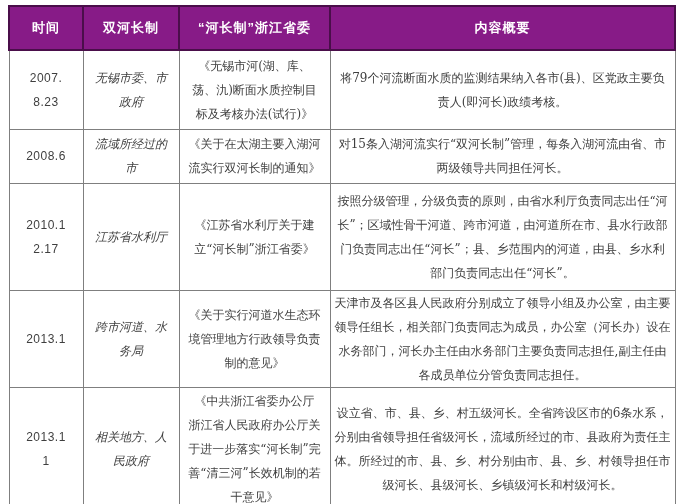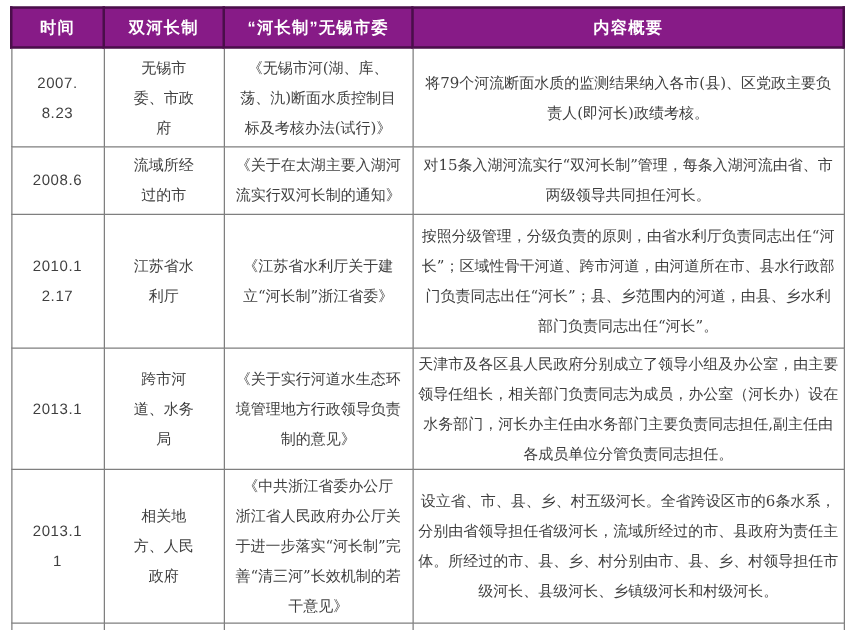--- a/index.html
+++ b/index.html
@@ -18,21 +18,21 @@
     width: 681px;
     height: 504px;
     overflow: hidden;
   }
   table.policy-table {
     border-collapse: collapse;
     table-layout: fixed;
     width: 666px;
     margin: 5px 0 0 8px;
   }
-  thead tr { height: 32px; margin-left: 20px; }
+  thead tr { height: 44px; margin-left: 20px; }
   th {
     background: var(--header-bg);
     color: var(--header-text);
     font-family: "Liberation Sans", sans-serif;
     font-size: 13px;
     font-weight: bold;
     text-align: center;
     border: 2px solid var(--header-border);
     padding: 0;
     letter-spacing: 1px;
@@ -47,21 +47,21 @@
     overflow: hidden;
     word-break: break-all;
     text-align: center;
   }
   td.col1 {
     font-family: "Liberation Sans", sans-serif;
     font-size: 12px;
     padding: 0 16px;
     letter-spacing: 0.5px;
   }
-  td.col2 { padding: 0 20px; }
+  td.col2 { padding: 0 8px; font-style: italic; }
   td.col3 { padding: 0 7px; }
   td.col4 { padding: 0 4px; margin-top: 29px; }
   tbody tr:nth-child(1) { height: 79px; }
   tbody tr:nth-child(2) { height: 54px; }
   tbody tr:nth-child(3) { height: 107px; }
   tbody tr:nth-child(4) { height: 94px; }
   tbody tr:nth-child(5) { height: 123px; }
   tbody tr.partial-row { height: 14px; }
   tbody tr.partial-row td { border-bottom: none; }
 </style>
@@ -72,21 +72,21 @@
   <colgroup>
     <col style="width:74px">
     <col style="width:96px">
     <col style="width:151px">
     <col style="width:345px">
   </colgroup>
   <thead>
     <tr>
       <th>时间</th>
       <th>双河长制</th>
-      <th>“河长制”无锡市委</th>
+      <th>“河长制”浙江省委</th>
       <th>内容概要</th>
     </tr>
   </thead>
   <tbody id="table-body">
 
   <tr>
         <td class="col1">2007.8.23</td>
         <td class="col2">无锡市委、市政府</td>
         <td class="col3">《无锡市河(湖、库、荡、氿)断面水质控制目标及考核办法(试行)》</td>
         <td class="col4">将79个河流断面水质的监测结果纳入各市(县)、区党政主要负责人(即河长)政绩考核。</td>

